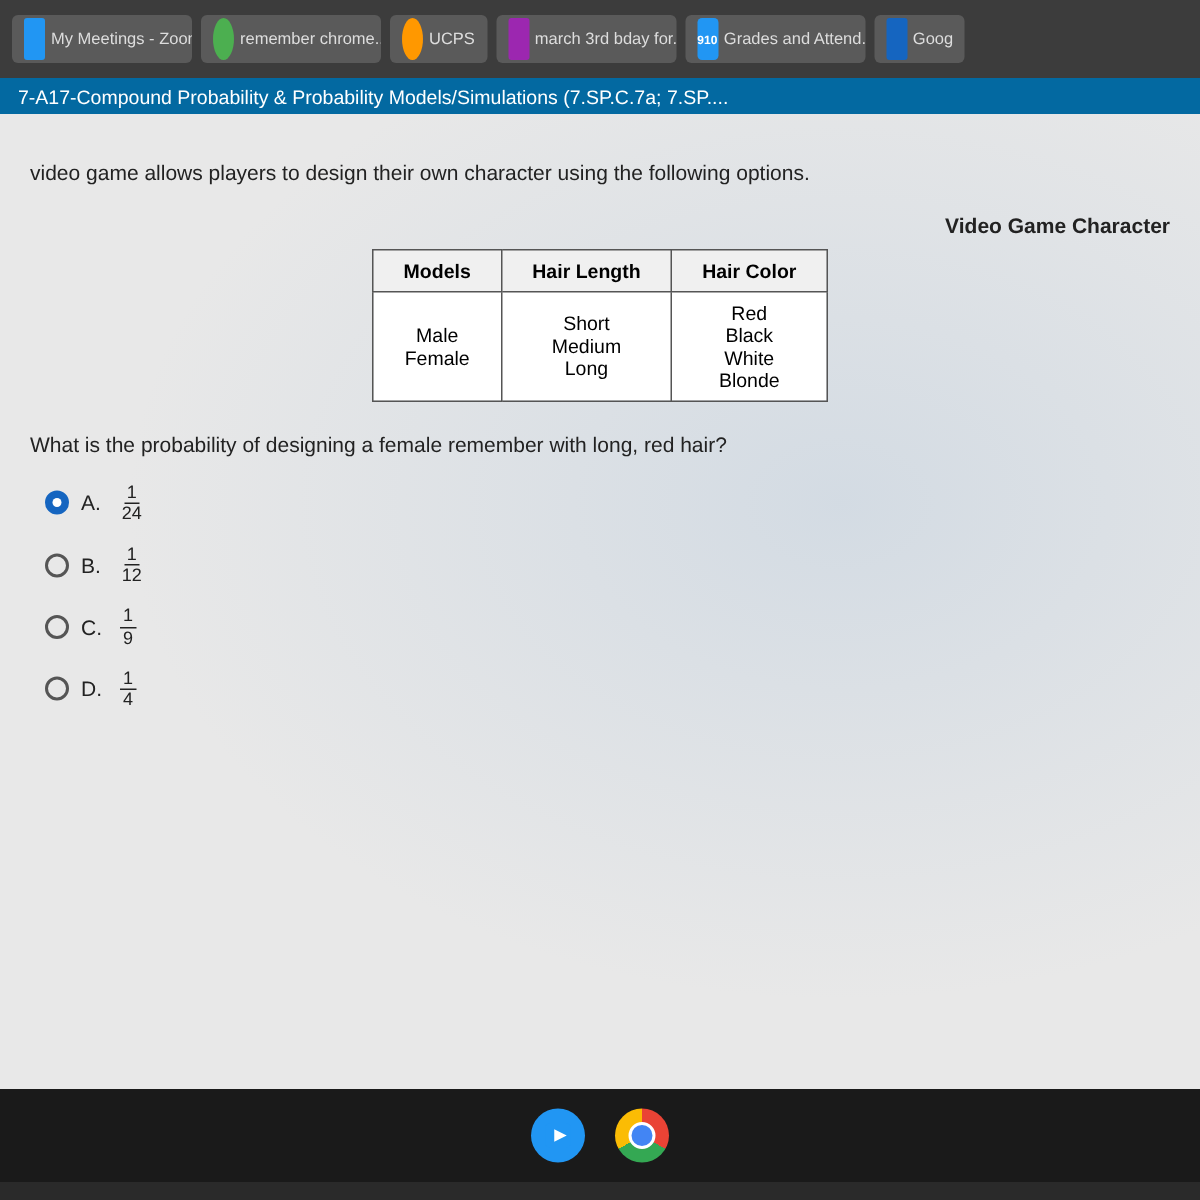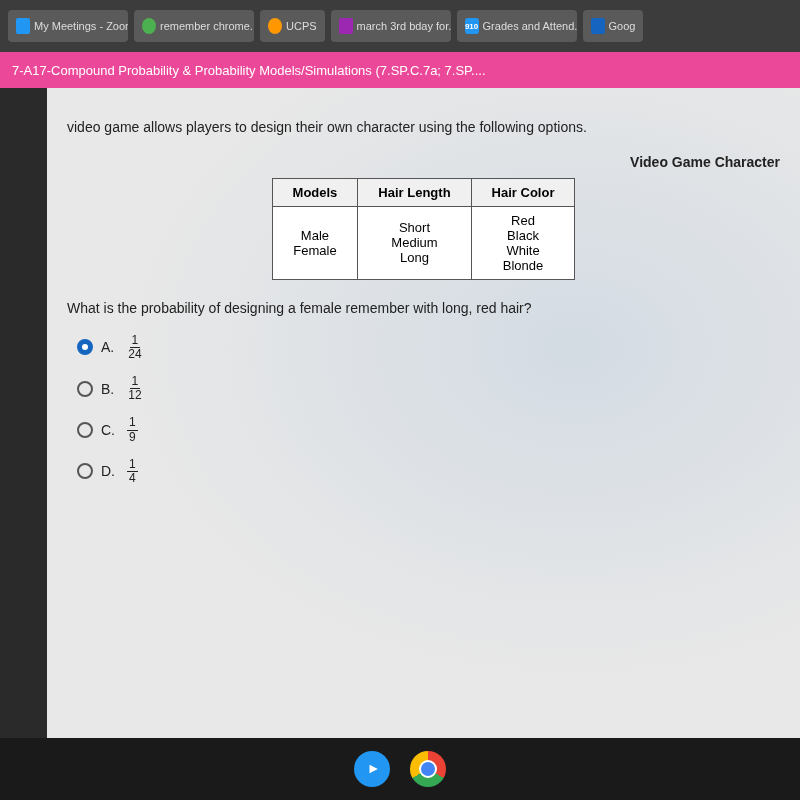--- a/index.html
+++ b/index.html
@@ -31,51 +31,50 @@
       color: #ddd;
       font-size: 11px;
       white-space: nowrap;
       max-width: 120px;
       overflow: hidden;
       text-overflow: ellipsis;
       height: 32px;
     }
     .tab-icon {
       width: 14px;
-      height: 16px;
+      height: 28px;
       border-radius: 2px;
       flex-shrink: 0;
     }
     .tab-icon.zoom { background: #2196F3; }
     .tab-icon.remember { background: #4CAF50; border-radius: 50%; }
     .tab-icon.ucps { background: #FF9800; border-radius: 50%; }
     .tab-icon.march { background: #9C27B0; }
     .tab-icon.grades { background: #2196F3; border-radius: 3px; font-size: 8px; color: white; display: flex; align-items: center; justify-content: center; font-weight: bold; }
     .tab-icon.google { background: #1565C0; }
 
     
     .address-bar {
-      background: #ec4899;
-      height: 36px;
+      background: #0369a1;
+      height: 24px;
       display: flex;
       align-items: center;
       padding: 0 12px;
       color: white;
       font-size: 13px;
       font-weight: 500;
     }
 
     
     .main-content {
       background: #e8e8e8;
       background-image: 
         radial-gradient(ellipse at 70% 40%, rgba(180,200,220,0.4) 0%, transparent 60%);
       min-height: 650px;
       padding: 30px 20px 20px 20px;
-      margin-left: 47px;
     }
 
     .question-intro {
       font-size: 14px;
       color: #222;
       margin-bottom: 16px;
       line-height: 1.4;
     }
 
     .table-title {

